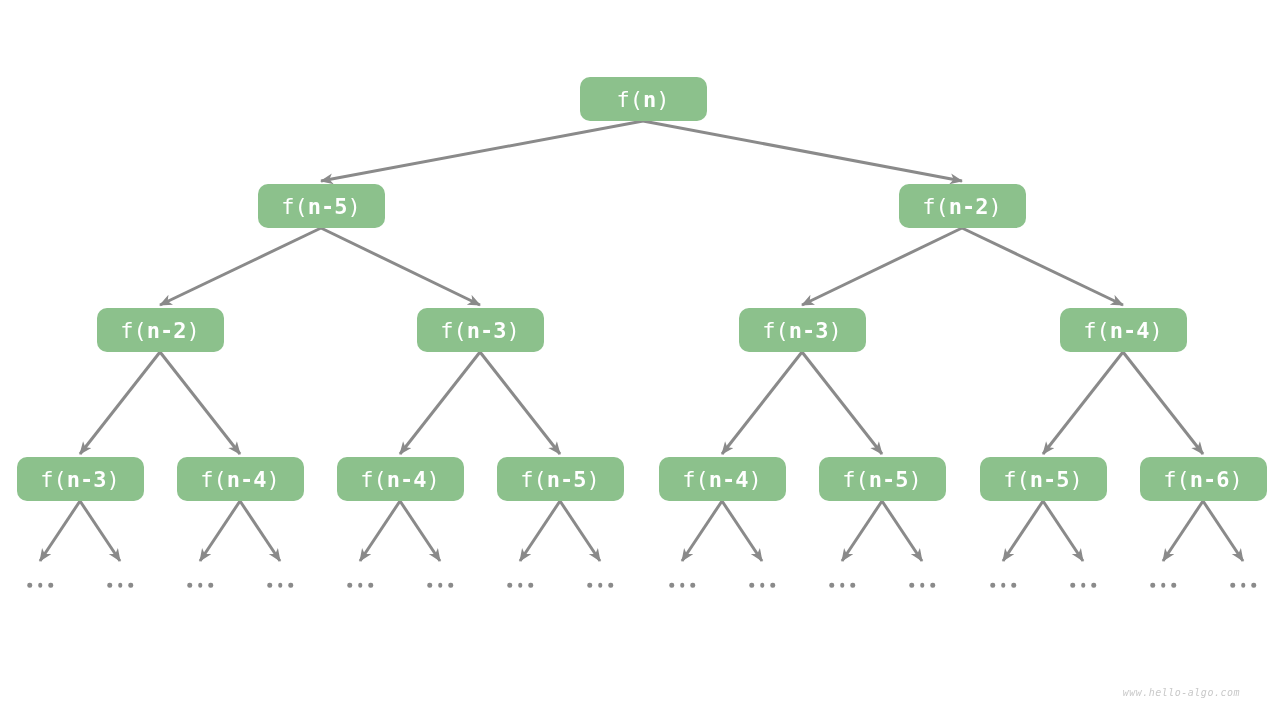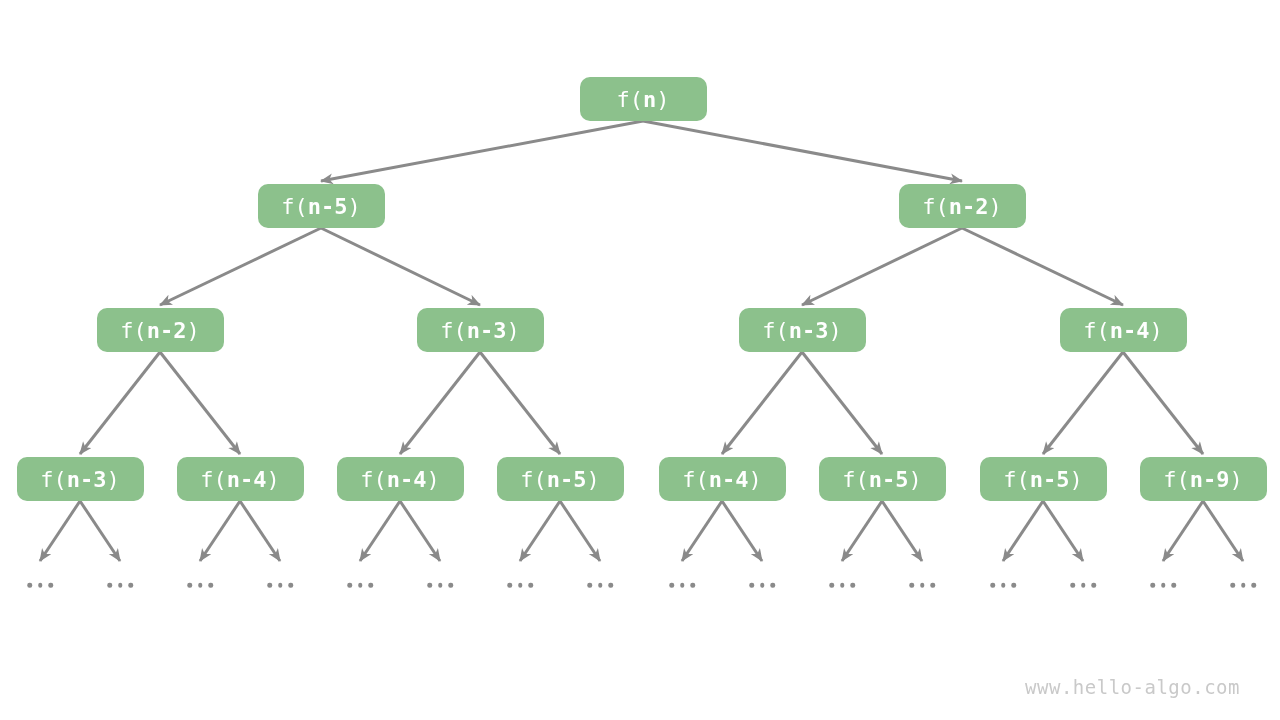--- a/index.html
+++ b/index.html
@@ -50,23 +50,24 @@
     display: block;
     width: 4.5px;
     height: 4.5px;
     border-radius: 50%;
     background: var(--dot);
   }
   .watermark {
     position: absolute;
     right: 40px;
     bottom: 22px;
-    font-size: 19px;
+    font-size: 10px;
     color: var(--watermark);
     letter-spacing: 0.5px;
+    font-style: italic;
   }
 </style>
 </head>
 <body>
 
 <div class="canvas">
   <svg class="edge-layer" width="1280" height="720" viewBox="0 0 1280 720" xmlns="http://www.w3.org/2000/svg">
     <defs>
       <marker id="arrowhead" markerUnits="userSpaceOnUse" markerWidth="16" markerHeight="14" refX="12" refY="5.5" orient="auto">
         <path id="arrowhead-path" d="M0,0 L13,5.5 L0,11 L3.5,5.5 Z" fill="#8a8a8a"></path>
@@ -114,21 +115,21 @@
       <div class="node" style="left: 416.5px; top: 308px;"><span>f(</span><span class="bold">n-3</span><span>)</span></div>
       <div class="node" style="left: 738.5px; top: 308px;"><span>f(</span><span class="bold">n-3</span><span>)</span></div>
       <div class="node" style="left: 1059.5px; top: 308px;"><span>f(</span><span class="bold">n-4</span><span>)</span></div>
       <div class="node" style="left: 16.5px; top: 457px;"><span>f(</span><span class="bold">n-3</span><span>)</span></div>
       <div class="node" style="left: 176.5px; top: 457px;"><span>f(</span><span class="bold">n-4</span><span>)</span></div>
       <div class="node" style="left: 336.5px; top: 457px;"><span>f(</span><span class="bold">n-4</span><span>)</span></div>
       <div class="node" style="left: 496.5px; top: 457px;"><span>f(</span><span class="bold">n-5</span><span>)</span></div>
       <div class="node" style="left: 658.5px; top: 457px;"><span>f(</span><span class="bold">n-4</span><span>)</span></div>
       <div class="node" style="left: 818.5px; top: 457px;"><span>f(</span><span class="bold">n-5</span><span>)</span></div>
       <div class="node" style="left: 979.5px; top: 457px;"><span>f(</span><span class="bold">n-5</span><span>)</span></div>
-      <div class="node" style="left: 1139.5px; top: 457px;"><span>f(</span><span class="bold">n-9</span><span>)</span></div>
+      <div class="node" style="left: 1139.5px; top: 457px;"><span>f(</span><span class="bold">n-6</span><span>)</span></div>
     </div>
   <div id="dot-layer">
       <div class="dots" title="..." style="left: 40px; top: 585px;">
         <i></i>
         <i></i>
         <i></i>
       </div>
       <div class="dots" title="..." style="left: 120px; top: 585px;">
         <i></i>
         <i></i>

